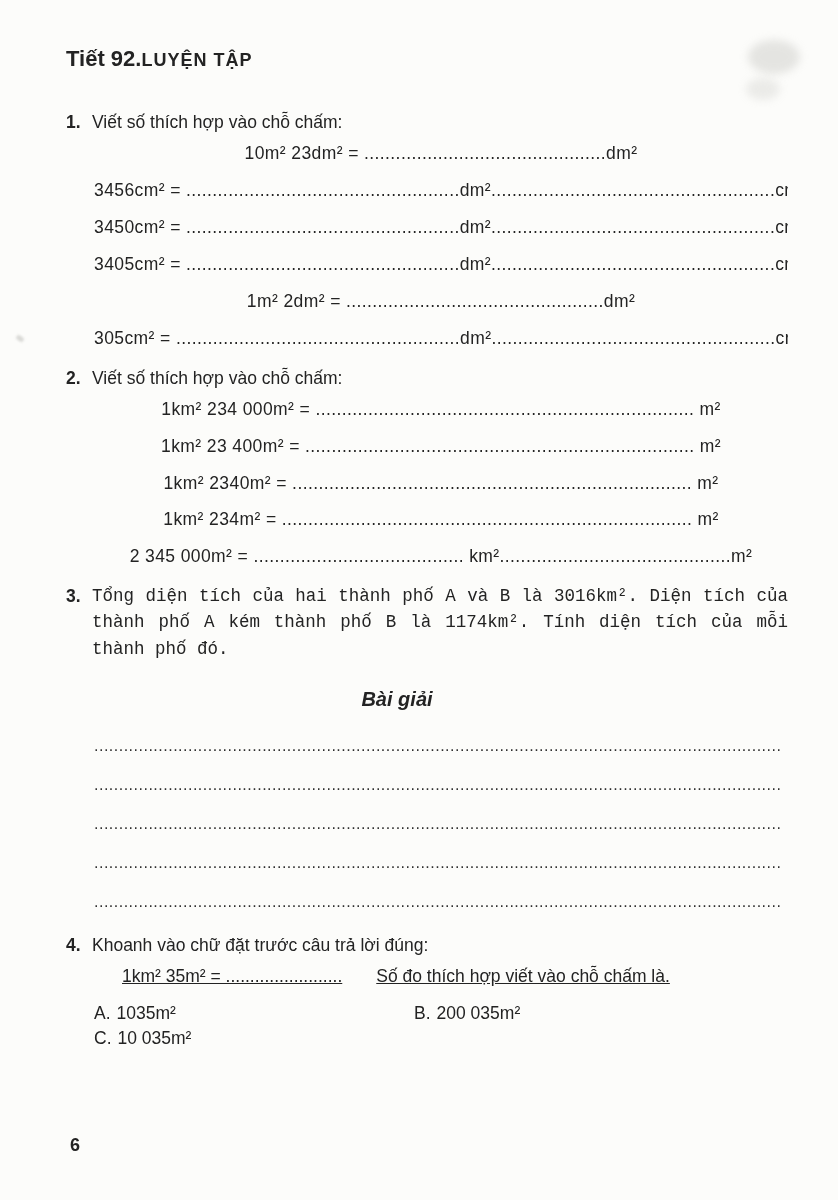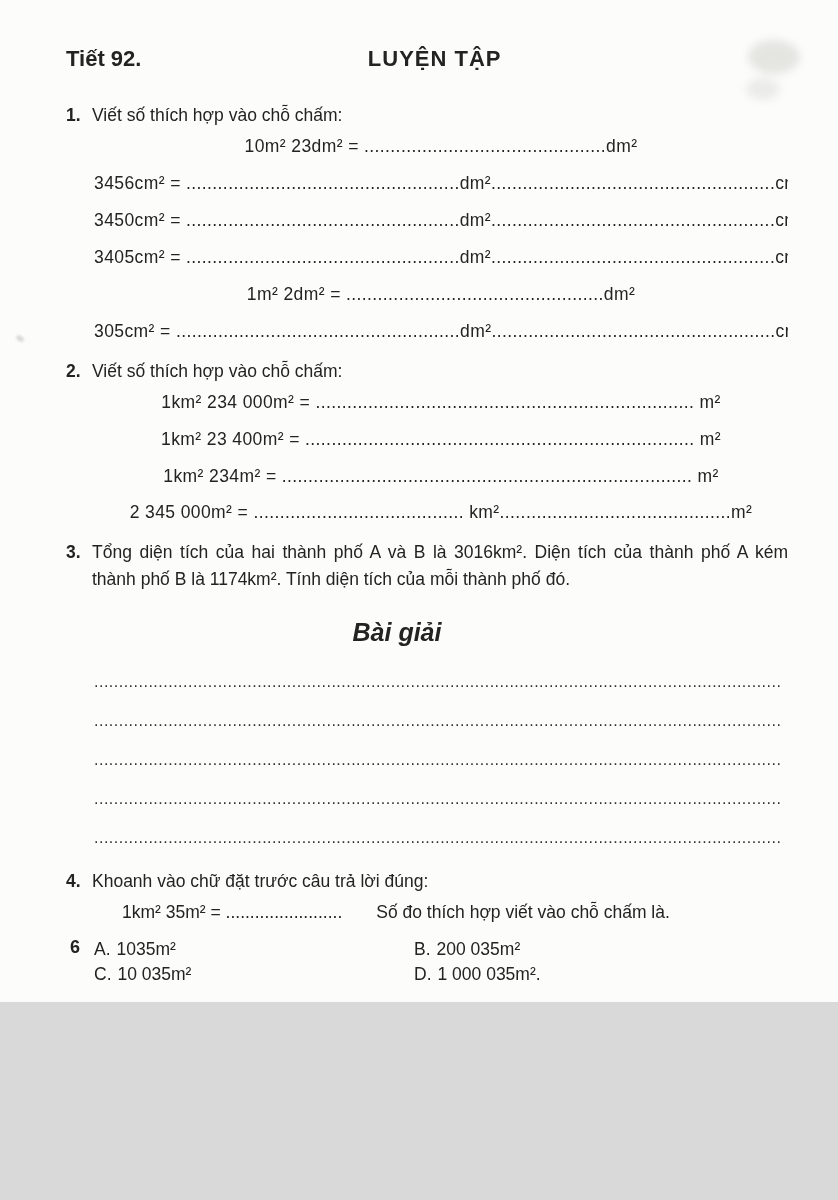--- a/index.html
+++ b/index.html
@@ -1,63 +1,63 @@
 <!DOCTYPE html>
 <html><head>
 <meta charset="utf-8">
 <style>
   html,body { margin:0; padding:0; background:#d9d9d9; }
   .page {
     position:relative;
-    width:838px; height:1002px;
+    width:838px; height:1200px;
     margin:0 auto;
     background:#fcfcfa;
     font-family:"Liberation Sans", sans-serif;
     color:#232323;
     overflow:hidden;
     box-sizing:border-box;
   }
   .content { padding:46px 50px 0 66px; }
 
   
   .page-header { display:flex; align-items:baseline; margin-bottom:30px; }
   .lesson-no { font-size:22px; font-weight:bold; flex:0 0 auto; }
-  .page-title { flex:1; text-align:center; font-size:22px; font-weight:bold; letter-spacing:1px; margin:0 60px 0 0; }
+  .page-title { flex:1; font-size:18px; font-weight:bold; letter-spacing:1px; margin:0 60px 8px 0; }
 
   
   .prompt-row { display:flex; font-size:17.5px; line-height:1.5; margin:12px 0 8px; }
   .ex-num { font-weight:bold; flex:0 0 26px; }
   .prompt-text { flex:1; }
-  .justified { text-align:justify; }
+  .justified { text-align:justify;font-family:Liberation Mono, monospace; }
 
   
   .fill-lines { padding-left:28px;text-align:center; }
   .fill-line {
     margin:0 0 15px 0;
     font-size:17.5px;
     letter-spacing:0.4px;
     line-height:1.25;
     white-space:nowrap;
     overflow:hidden;
   }
 
   
-  .solution-title { text-align:center; font-weight:bold; font-style:italic; font-size:25px; margin:26px 60px 26px 0; }
+  .solution-title { text-align:center; font-weight:bold; font-style:italic; font-size:20px; margin:26px 60px 26px 0; }
   .answer-lines { padding-left:28px; }
   .answer-line {
     margin:0 0 21px 0;
     font-size:16px;
     letter-spacing:0.5px;
     color:#2e2e2e;
     white-space:nowrap;
     overflow:hidden;
   }
 
   
-  .question-row { display:flex; gap:34px; padding-left:56px; font-size:17.5px; margin:6px 0 16px; white-space:nowrap; }
+  .question-row { display:flex; gap:34px; padding-left:56px; font-size:17.5px; margin:6px 0 16px; white-space:nowrap;text-decoration:underline; }
   .options {
     padding-left:28px;
     display:grid;
     grid-template-columns:320px 1fr;
     row-gap:4px;
     font-size:17.5px;
   }
   .option { white-space:nowrap; }
   .option .opt-label { margin-right:6px; }
 
@@ -101,20 +101,21 @@
     </section>
 
     <section>
       <p class="prompt-row">
         <span class="ex-num">2.</span>
         <span class="prompt-text">Viết số thích hợp vào chỗ chấm:</span>
       </p>
       <div class="fill-lines">
         <p class="fill-line">1km² 234 000m² = ........................................................................ m²</p>
         <p class="fill-line">1km² 23 400m² = .......................................................................... m²</p>
+        <p class="fill-line">1km² 2340m² = ............................................................................ m²</p>
         <p class="fill-line">1km² 234m² = .............................................................................. m²</p>
         <p class="fill-line">2 345 000m² = ........................................ km²............................................m²</p>
       </div>
     </section>
 
     <section>
       <p class="prompt-row">
         <span class="ex-num">3.</span>
         <span class="prompt-text justified">Tổng diện tích của hai thành phố A và B là 3016km². Diện tích của thành phố A kém thành phố B là 1174km². Tính diện tích của mỗi thành phố đó.</span>
       </p>
@@ -140,22 +141,19 @@
       <div class="options">
         <span class="option">
           <span class="opt-label">A.</span><span>1035m²</span>
         </span>
         <span class="option">
           <span class="opt-label">B.</span><span>200 035m²</span>
         </span>
         <span class="option">
           <span class="opt-label">C.</span><span>10 035m²</span>
         </span>
-        <span class="option">
-          <span class="opt-label">D.</span><span>1 000 035m².</span>
-        </span>
       </div>
     </section>
 
   </div>
 
   <div class="page-number">6</div>
 </div>
 
 </body></html>

